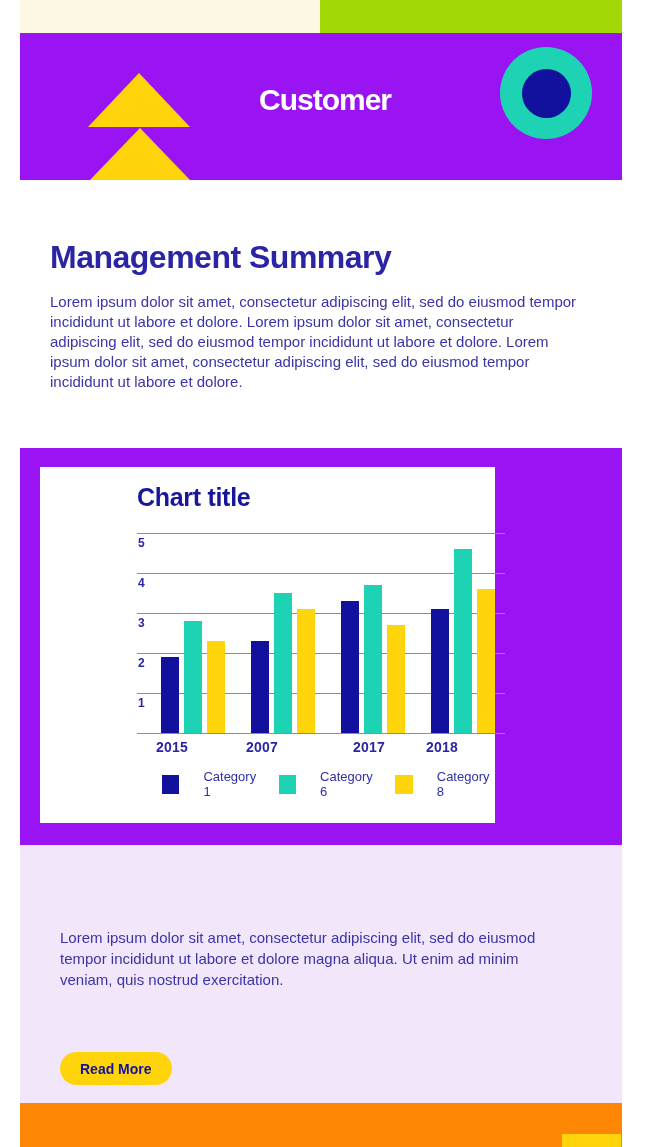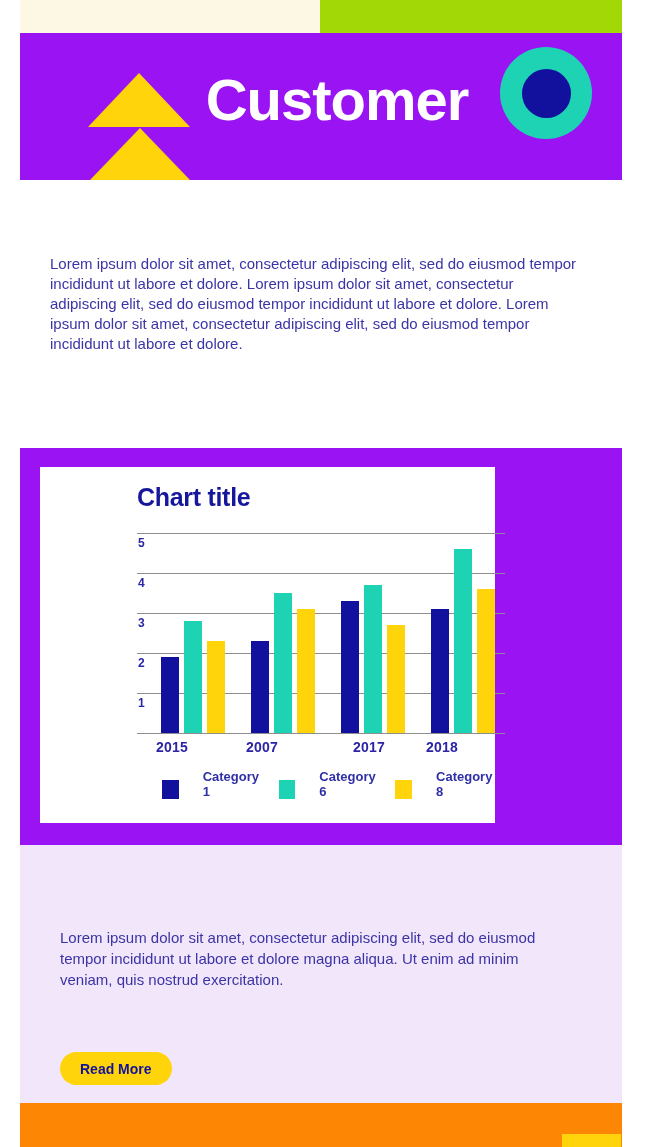--- a/index.html
+++ b/index.html
@@ -10,40 +10,40 @@
   
   .top-strip { position:absolute; left:20px; top:0; width:602px; height:33px; display:flex; }
   .strip-cream { width:300px; height:100%; background:var(--cream,#fcf8e3); }
   .strip-green { width:302px; height:100%; background:var(--green,#a2d806); }
 
   
   .header { position:absolute; left:20px; top:33px; width:602px; height:147px; background:var(--purple,#9913f3); overflow:hidden; }
   .tri { position:absolute; width:0; height:0; }
   .tri-top { left:68px; top:40px; border-left:51px solid transparent; border-right:51px solid transparent; border-bottom:54px solid var(--yellow,#ffd40a); }
   .tri-bottom { left:70px; top:95px; border-left:50px solid transparent; border-right:50px solid transparent; border-bottom:52px solid var(--yellow,#ffd40a); }
-  .header-title { position:absolute; left:16px; top:40px; width:100%; text-align:center; color:#fff; font-size:58px; font-weight:bold; letter-spacing:-1px; line-height:54px; }
+  .header-title { position:absolute; left:4px; top:40px; width:100%; text-align:center; color:#fff; font-size:30px; font-weight:bold; letter-spacing:-1px; line-height:54px; }
   .ring { position:absolute; left:480px; top:14px; width:92px; height:92px; border-radius:50%; background:var(--teal,#1ed3b4); display:flex; align-items:center; justify-content:center; }
   .ring-inner { width:49px; height:49px; border-radius:50%; background:var(--navy,#11119e); }
 
   
   .summary { position:absolute; left:50px; top:238px; width:527px; }
   .summary h2 { font-size:32px; line-height:38px; font-weight:bold; color:var(--heading-blue,#2b25a5); letter-spacing:-0.5px; }
   .summary p { margin-top:16px; font-size:15px; line-height:20px; color:var(--body-blue,#3b34a6); }
 
   
   .chart-section { position:absolute; left:20px; top:448px; width:602px; height:397px; background:var(--purple,#9913f3); }
   .chart-card { position:absolute; left:20px; top:19px; width:455px; height:356px; background:#fff; }
   .chart-title { position:absolute; left:97px; top:16px; font-size:25px; font-weight:800; letter-spacing:-0.3px; color:var(--chart-navy,#17179b); }
   .plot { position:absolute; left:97px; top:66px; width:368px; height:200px; }
   .gridline { position:absolute; left:0; right:0; height:1px; background:var(--grid-gray,#8e8e8e); }
   .ylabel { position:absolute; left:1px; font-size:12px; font-weight:bold; color:var(--heading-blue,#2b25a5); }
   .bar { position:absolute; bottom:0; width:18px; }
   .xlabel { position:absolute; top:206px; font-size:14px; font-weight:bold; color:var(--heading-blue,#2b25a5); letter-spacing:0.2px; }
   .legend { position:absolute; left:122px; top:302px; display:flex; gap:17px; align-items:center; }
-  .legend-item { display:flex; align-items:flex-end; gap:24px;font-weight:bold; }
+  .legend-item { display:flex; align-items:center; gap:24px; }
   .swatch { width:19px; height:19px; }
   .legend-label { font-size:13px; color:var(--legend-blue,#2f2fa8); }
 
   
   .headline { position:absolute; left:20px; top:845px; width:602px; height:258px; background:var(--lavender,#f2e6fa); }
   .headline h3 { position:absolute; left:40px; top:38px; font-size:23px; font-weight:bold; color:var(--heading-blue,#2b25a5); letter-spacing:-0.3px; }
   .headline p { position:absolute; left:40px; top:82px; width:515px; font-size:15px; line-height:21px; color:var(--body-blue,#3b34a6); }
   .read-more { position:absolute; left:40px; top:187px; height:33px; padding:0 20px; border:none; border-radius:17px; background:var(--yellow,#ffd40a); color:var(--navy,#11119e); font-family:inherit; font-size:14px; font-weight:bold; cursor:pointer;margin-top:20px; }
 
   
@@ -65,20 +65,21 @@
       <div class="tri tri-top"></div>
       <div class="tri tri-bottom"></div>
     </div>
     <div class="header-title">Customer</div>
     <div class="ring">
       <div class="ring-inner"></div>
     </div>
   </header>
 
   <section class="summary">
+    <h2>Management Summary</h2>
     <p>Lorem ipsum dolor sit amet, consectetur adipiscing elit, sed do eiusmod tempor incididunt ut labore et dolore. Lorem ipsum dolor sit amet, consectetur adipiscing elit, sed do eiusmod tempor incididunt ut labore et dolore. Lorem ipsum dolor sit amet, consectetur adipiscing elit, sed do eiusmod tempor incididunt ut labore et dolore.</p>
   </section>
 
   <section class="chart-section">
     <div class="chart-card">
       <div class="chart-title">Chart title</div>
       <div class="plot" id="plot">
           <div class="gridline" style="top: 200px;"></div>
           <div class="gridline" style="top: 160px;"></div>
           <div class="gridline" style="top: 120px;"></div>

